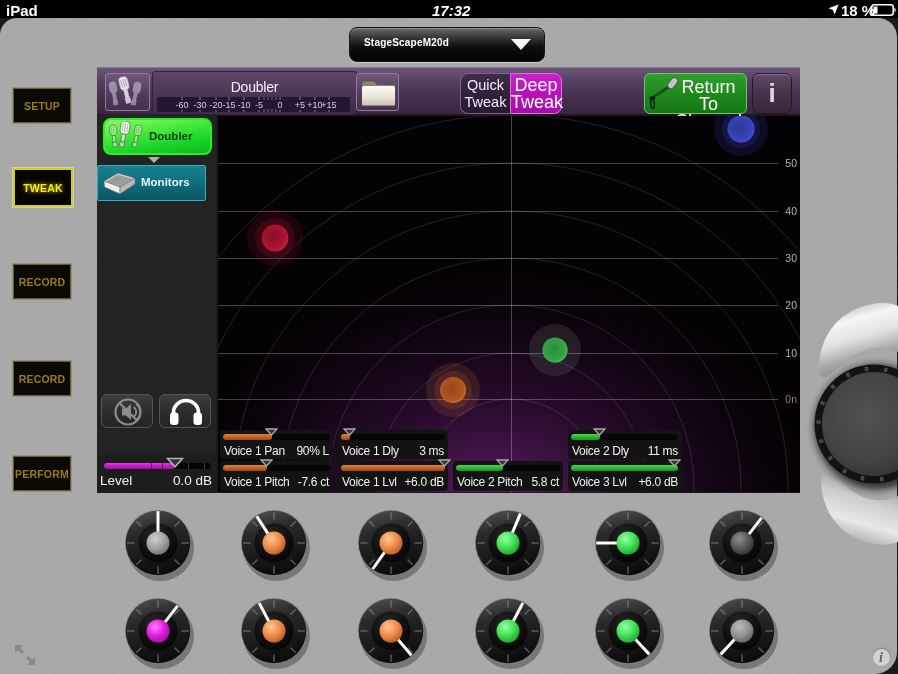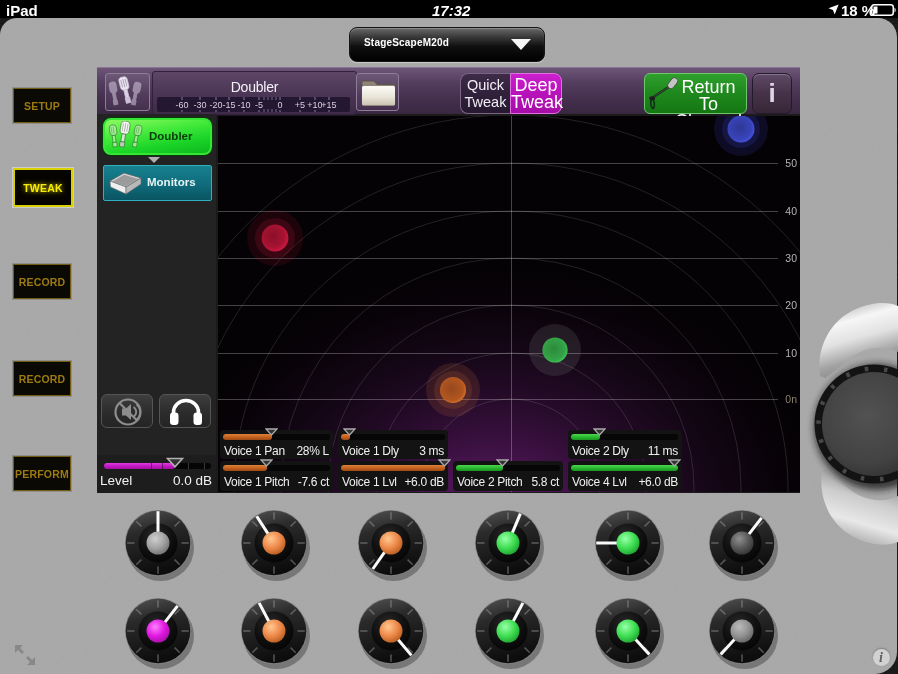--- a/index.html
+++ b/index.html
@@ -212,21 +212,21 @@
               <rect x="1" y="0" width="7" height="10.5" rx="2.8"></rect>
               <line x1="3" y1="2" x2="3" y2="8.5" stroke="#55aa4d"></line>
               <line x1="5" y1="1.8" x2="5" y2="8.7" stroke="#55aa4d"></line>
               <rect x="2.8" y="10.5" width="3" height="7"></rect>
               <rect x="2.2" y="17.5" width="4.2" height="4.5"></rect>
             </g>
       </g>
    </svg>
   </div>
   <div class="abs" style="left:51px;top:43px;width:0;height:0;border-left:6px solid transparent;border-right:6px solid transparent;border-top:6px solid #b0b0b0;"></div>
-  <div class="abs" style="left:6px;top:51px;width:109px;height:36px;border-radius:2px;
+  <div class="abs" style="left:0;top:51px;width:109px;height:36px;border-radius:2px;
     background:linear-gradient(180deg,#17818f 0%,#0f6b7b 55%,#0a5462 100%);
     border:1.5px solid #2fb0bf;box-sizing:border-box;color:#eef8fa;">
    <div style="position:absolute;left:43px;top:10px;font-size:11.5px;font-weight:bold;color:#e6f4f6;">Monitors</div>
    <svg style="position:absolute;left:3px;top:4px;" width="36" height="28" viewBox="0 0 36 28">
      <path d="M3 11 L17 3 L34 8 L19 17 Z" fill="#d5d5d5" stroke="#555" stroke-width="0.6"></path>
      <path d="M5 11.8 L17 4.8 L31.5 9 L19 16 Z" fill="#9b9b9b"></path>
      <path d="M3 11 L19 17 L19 24 L3.5 17 Z" fill="#efefef" stroke="#666" stroke-width="0.6"></path>
      <path d="M19 17 L34 8 L34 14 L19 24 Z" fill="#b8b8b8" stroke="#666" stroke-width="0.6"></path>
    </svg>
   </div>
@@ -332,21 +332,21 @@
  </div>
 
  <div class="cell" style="left:123px;top:362.5px;width:113px;height:29.5px;">
    <div class="trk" style="width:107px;">
         <div class="fil ofil" style="width:48.6px;"></div>
       </div>
    <svg class="tmark" style="left:45px;top:-2px;" viewBox="0 0 13 8">
         <path d="M1 1 h11 l-5.5 6 z" fill="#333" stroke="#aaa" stroke-width="1.3"></path>
       </svg>
    <div class="nm">Voice 1 Pan</div>
-      <div class="vl">28% L</div>
+      <div class="vl">90% L</div>
  </div>
  <div class="cell" style="left:241px;top:362.5px;width:110px;height:29.5px;">
    <div class="trk" style="width:104px;">
         <div class="fil ofil" style="width:9px;"></div>
       </div>
    <svg class="tmark" style="left:5px;top:-2px;" viewBox="0 0 13 8">
         <path d="M1 1 h11 l-5.5 6 z" fill="#333" stroke="#aaa" stroke-width="1.3"></path>
       </svg>
    <div class="nm">Voice 1 Dly</div>
       <div class="vl">3 ms</div>
@@ -391,21 +391,21 @@
    <div class="nm">Voice 2 Pitch</div>
       <div class="vl">5.8 ct</div>
  </div>
  <div class="cell" style="left:471px;top:393.5px;width:114px;height:30px;">
    <div class="trk" style="width:107px;">
         <div class="fil gfil" style="width:107px;"></div>
       </div>
    <svg class="tmark" style="left:100px;top:-2px;" viewBox="0 0 13 8">
         <path d="M1 1 h11 l-5.5 6 z" fill="#333" stroke="#aaa" stroke-width="1.3"></path>
       </svg>
-   <div class="nm">Voice 4 Lvl</div>
+   <div class="nm">Voice 3 Lvl</div>
       <div class="vl">+6.0 dB</div>
  </div>
 </div>
 
 <svg class="abs" style="left:798px;top:288px;" width="100" height="270" viewBox="0 0 100 270">
  <defs>
   <linearGradient id="chr1" x1="0.15" y1="0" x2="0.45" y2="1">
    <stop offset="0" stop-color="#a8a8a8"></stop>
         <stop offset="0.28" stop-color="#f6f6f6"></stop>
    <stop offset="0.52" stop-color="#e2e2e2"></stop>

